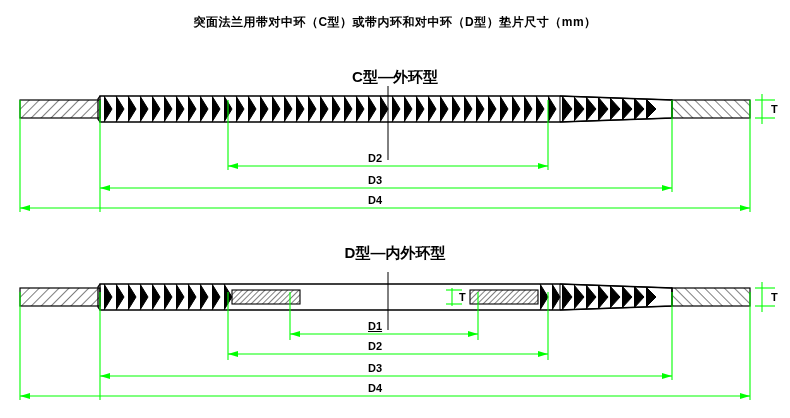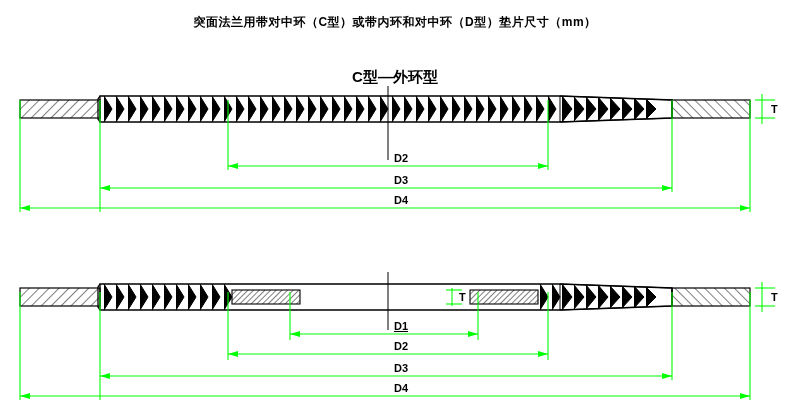--- a/index.html
+++ b/index.html
@@ -14,33 +14,34 @@
     font-size:12px;color:#000;font-weight:bold;letter-spacing:0.5px;
   }
   .sect-title{
     position:absolute;width:790px;text-align:center;
     font-size:15px;color:#000;font-weight:bold;
   }
   #titleC{top:56px;margin-top:12px;}
   #titleD{top:244px;}
   svg{position:absolute;left:0;top:0;}
   .dimlabel{
-    position:absolute;font-size:11px;color:#000;text-align:right;
+    position:absolute;font-size:11px;color:#000;text-align:left;
     width:40px;font-weight:bold;
   }
   .tlabel{position:absolute;font-size:11px;color:#000;font-weight:bold;}
 </style>
 </head>
 <body>
 
 <div class="stage">
 
   <div class="title">突面法兰用带对中环（C型）或带内环和对中环（D型）垫片尺寸（mm）</div>
 
   <div class="sect-title" id="titleC">C型—外环型</div>
+  <div class="sect-title" id="titleD">D型—内外环型</div>
 
   <svg width="790" height="418">
     <defs>
       <pattern id="hatchA" width="7" height="7" patternUnits="userSpaceOnUse" patternTransform="rotate(45)">
         <line x1="0" y1="0" x2="0" y2="7" stroke="#000" stroke-width="1"></line>
       </pattern>
       <pattern id="hatchB" width="7" height="7" patternUnits="userSpaceOnUse" patternTransform="rotate(-45)">
         <line x1="0" y1="0" x2="0" y2="7" stroke="#000" stroke-width="1"></line>
       </pattern>
       <pattern id="hatchFine" width="4" height="4" patternUnits="userSpaceOnUse" patternTransform="rotate(45)">

